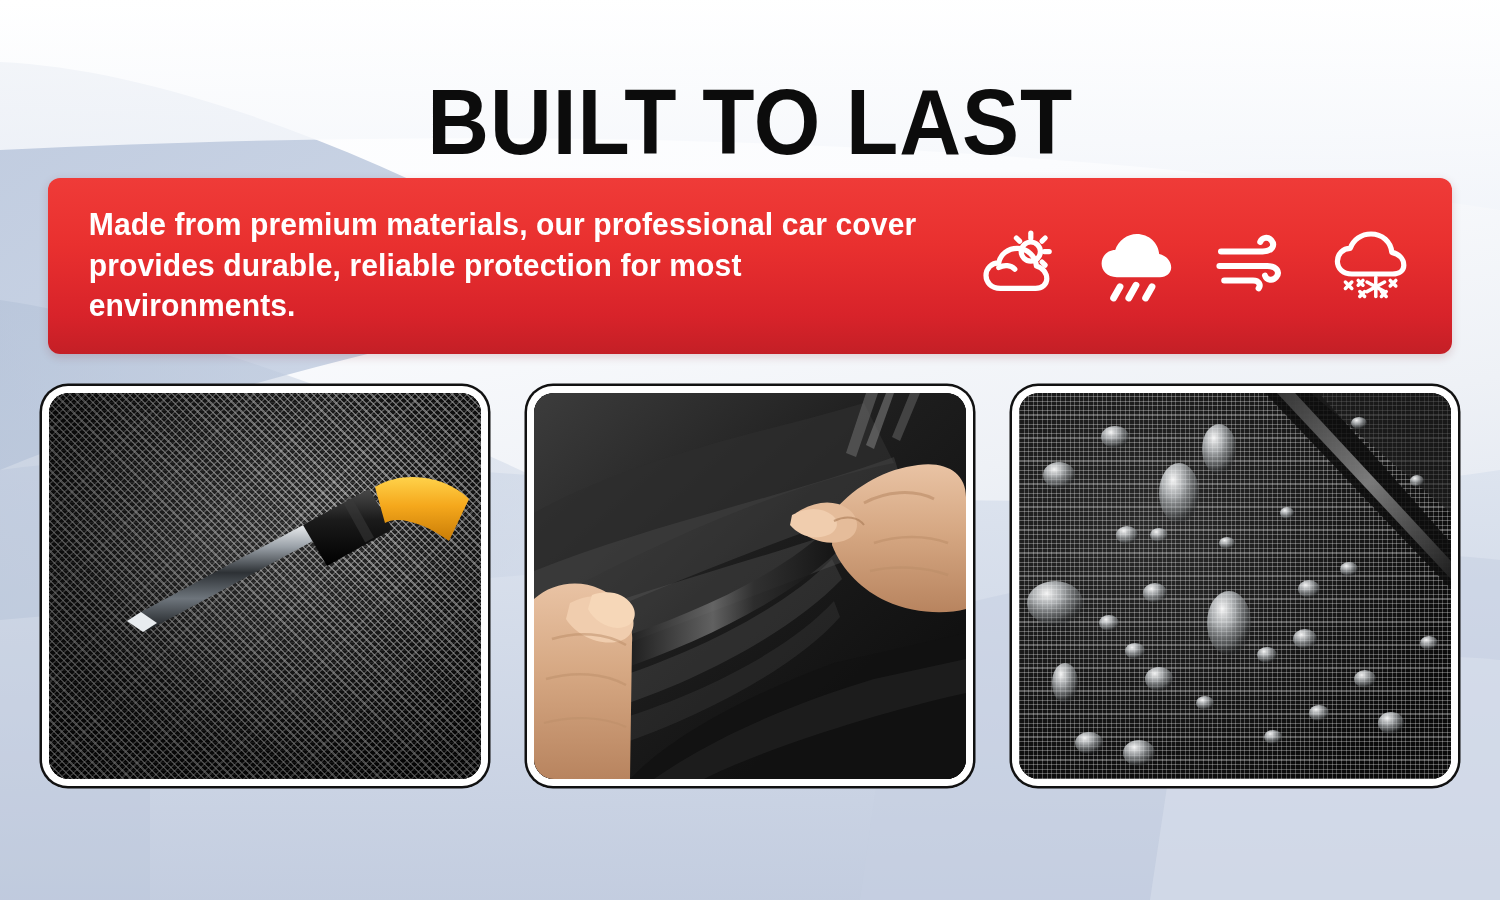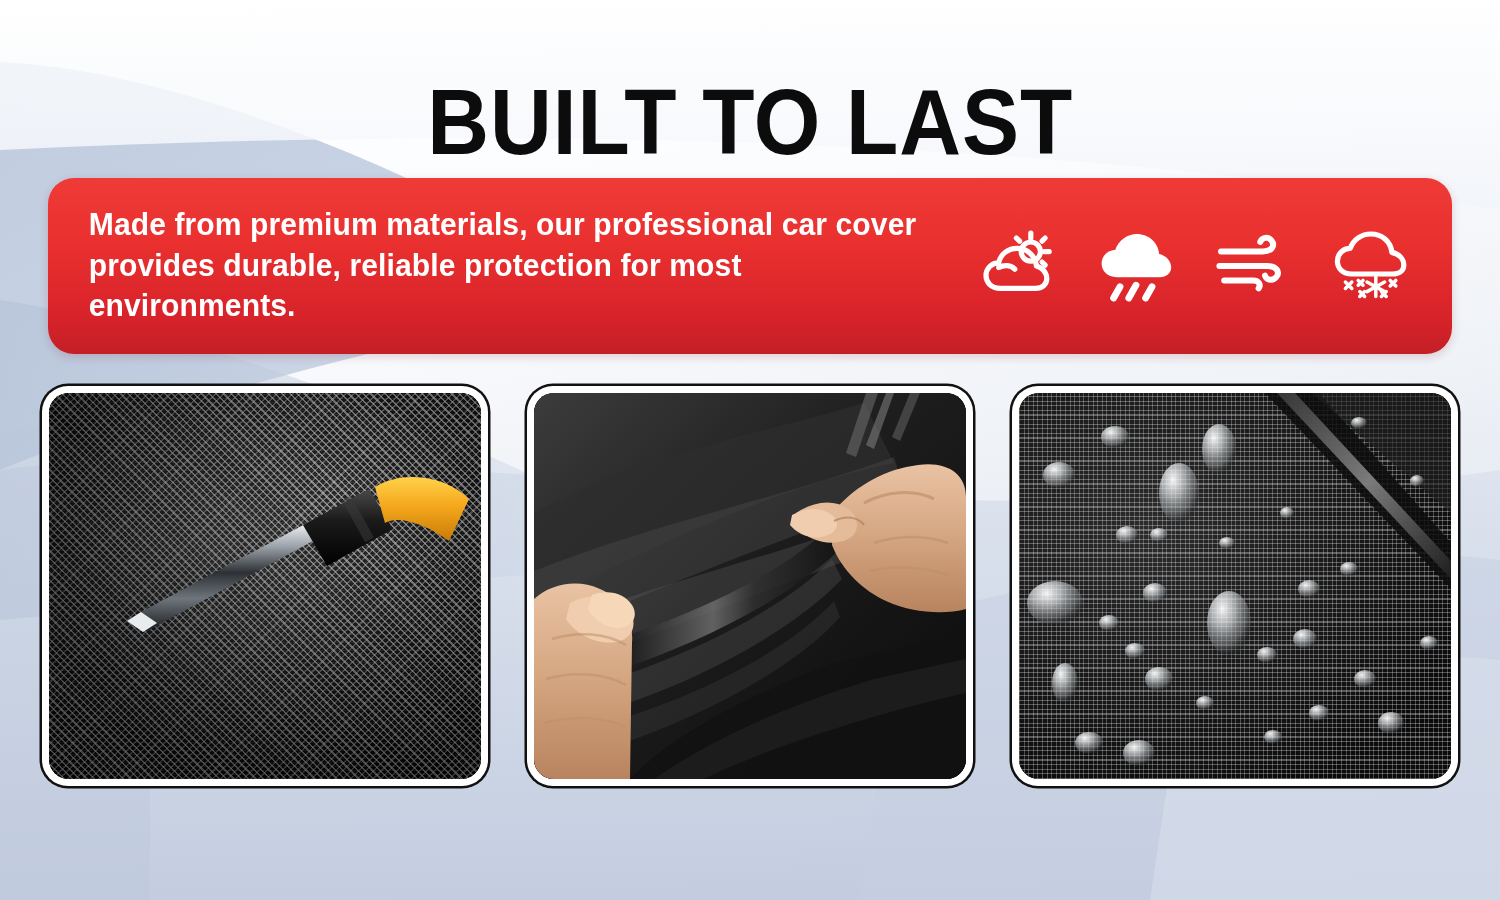--- a/index.html
+++ b/index.html
@@ -49,21 +49,21 @@
     white-space: nowrap;
   }
 
   
   .banner {
     position: absolute;
     left: 48px;
     top: 178px;
     width: 1404px;
     height: 176px;
-    border-radius: 26px;
+    border-radius: 12px;
     background: linear-gradient(180deg, #ef3b38 0%, #e9302f 38%, #d8232a 78%, #c41f26 100%);
     box-shadow: 0 3px 10px rgba(120,20,25,0.18);
     display: flex;
     align-items: center;
     z-index: 6;
   }
   .banner-text {
     flex: 0 0 auto;
     width: 905px;
     padding-left: 42px;

